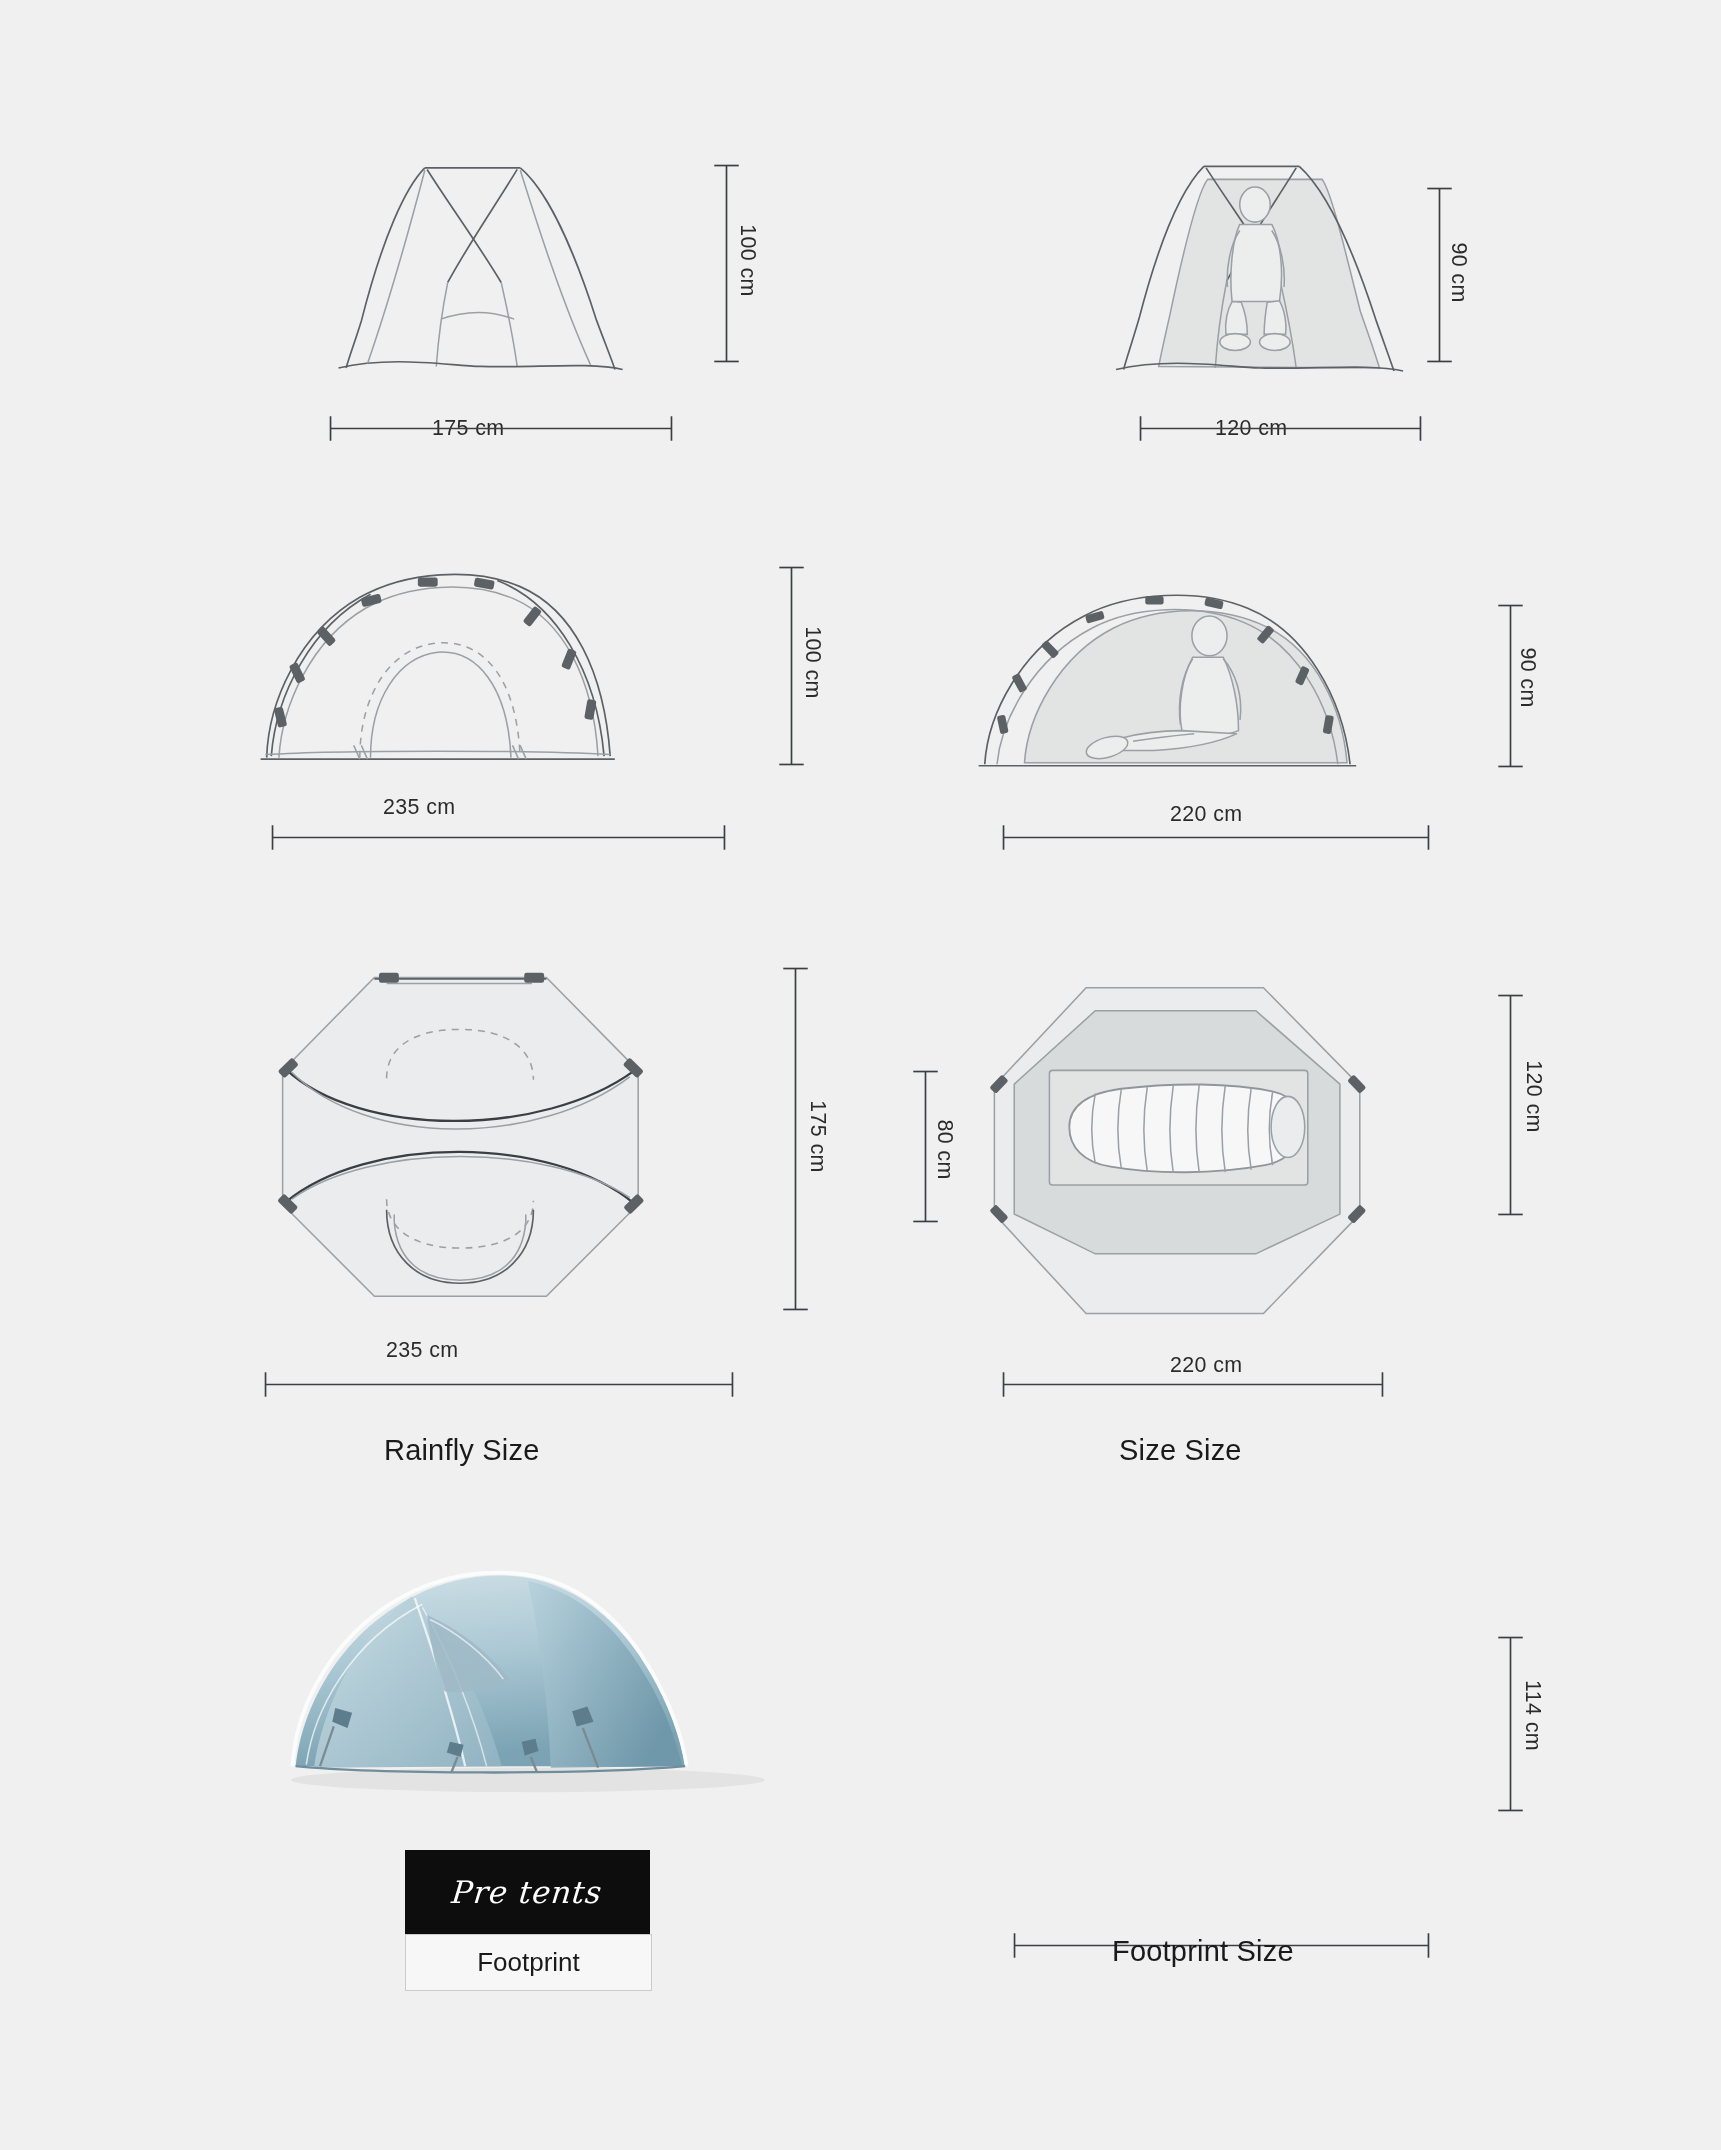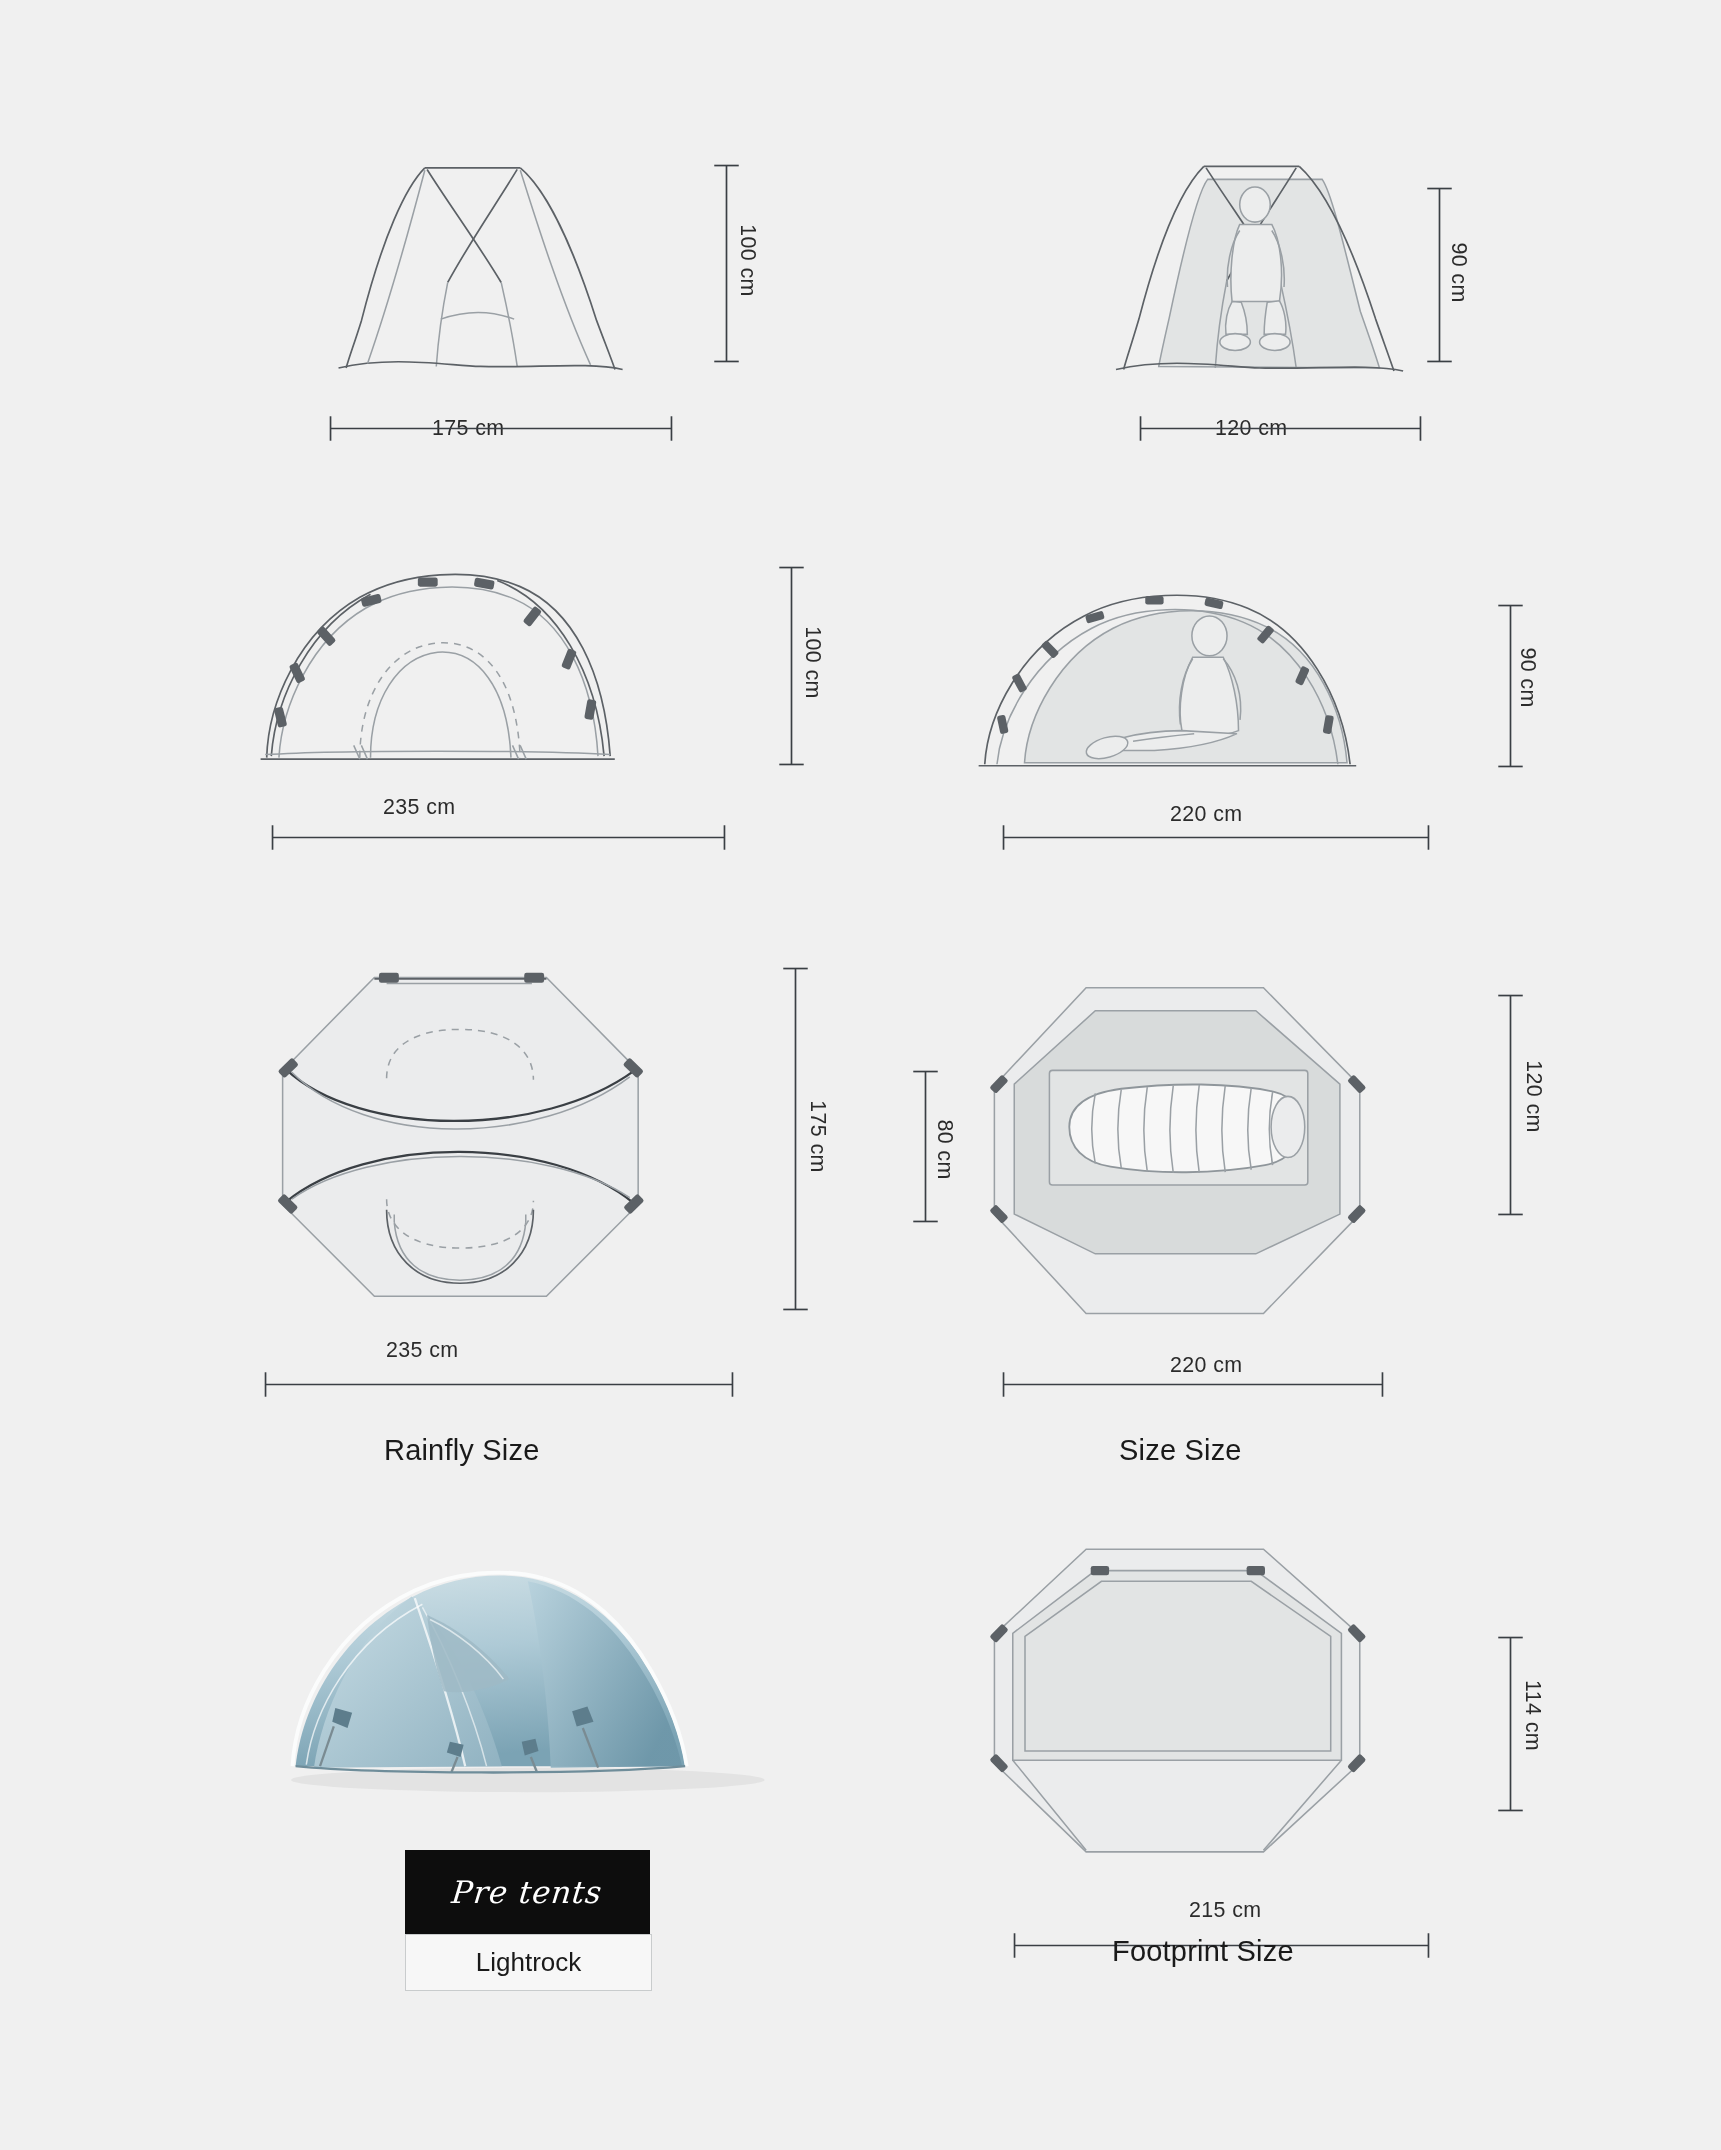--- a/index.html
+++ b/index.html
@@ -436,45 +436,23 @@
       </g>
 
       <path d="M96 300 C 200 310, 470 312, 606 300" stroke="#6f8d9a" stroke-width="3" fill="none"></path>
     </svg>
   </div>
 
   <div class="logo-box" style="left:405px; top:1850px; width:245px; height:84px;">
     <span class="logo-script">Pre tents</span>
   </div>
   <div class="logo-name" style="left:405px; top:1934px; width:245px; height:55px;">
-    <span>Lightrock</span>
-  </div>
-
-  <div class="panel" style="left:979px; top:1537px; width:520px; height:321px;">
-    <svg width="520" height="321" viewBox="0 0 680 420">
-
-      <path class="fill-light" d="M20 128 L 140 16 L 372 16 L 498 128 L 498 296 L 372 412 L 140 412 L 20 296 Z"></path>
-
-      <path class="fill-grey" d="M44 126 L 152 44 L 362 44 L 474 126 L 474 292 L 44 292 Z"></path>
-
-      <path class="ln-soft" d="M60 130 L 160 58 L 356 58 L 460 130 L 460 280 L 60 280 Z"></path>
-
-      <g class="node">
-        <rect x="14" y="120" width="24" height="12" rx="3" transform="rotate(-46 26 126)"></rect>
-        <rect x="482" y="120" width="24" height="12" rx="3" transform="rotate(46 494 126)"></rect>
-        <rect x="14" y="290" width="24" height="12" rx="3" transform="rotate(46 26 296)"></rect>
-        <rect x="482" y="290" width="24" height="12" rx="3" transform="rotate(-46 494 296)"></rect>
-        <rect x="146" y="38" width="24" height="12" rx="3"></rect>
-        <rect x="350" y="38" width="24" height="12" rx="3"></rect>
-      </g>
-
-      <path class="ln-soft" d="M44 292 L 140 410 M 474 292 L 372 410"></path>
-    </svg>
-    <div class="dim-label" style="left:210px; top:361px;">215 cm</div>
-  </div>
+    <span>Footprint</span>
+  </div>
+
 
   <div class="panel" style="left:1013px; top:1930px; width:417px; height:31px;">
     <svg width="417" height="31" viewBox="0 0 545 40">
       <line class="dimline" x1="2" y1="20" x2="543" y2="20"></line>
       <line class="dimline" x1="2" y1="4" x2="2" y2="36"></line>
       <line class="dimline" x1="543" y1="4" x2="543" y2="36"></line>
     </svg>
   </div>
   <div class="panel" style="left:1495px; top:1636px; width:31px; height:176px;">
     <svg width="31" height="176" viewBox="0 0 40 230">

